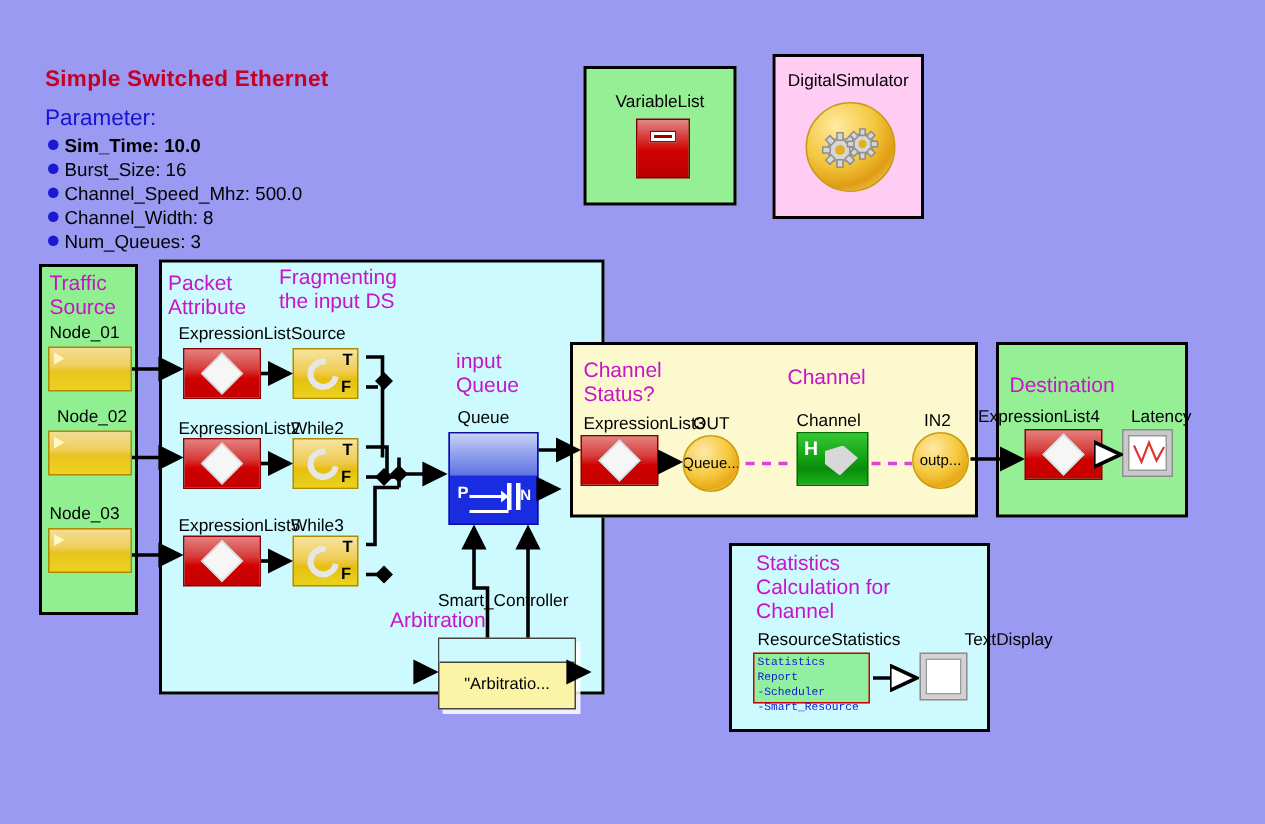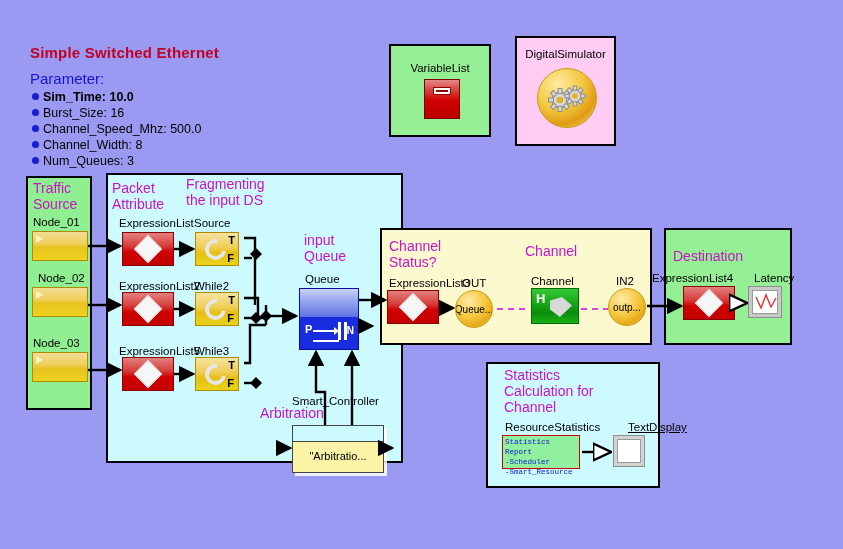--- a/index.html
+++ b/index.html
@@ -309,21 +309,21 @@
     <div>Statistics</div>
     <div>Calculation for</div>
     <div>Channel</div>
   </div>
   <div class="abs lbl" style="left:505px;top:421px;">ResourceStatistics</div>
   <div class="statblk" style="left:502px;top:435px;">
     <div>Statistics Report</div>
     <div>-Scheduler</div>
     <div>-Smart_Resource</div>
   </div>
-  <div class="abs lbl" style="left:628px;top:421px;text-decoration:underline;">TextDisplay</div>
+  <div class="abs lbl" style="left:643px;top:421px;">TextDisplay</div>
   <div class="tdisp" style="left:613px;top:435px;">
     <div class="inner"></div>
   </div>
 
   <svg class="wires">
     <defs>
       <marker id="ah" markerWidth="7" markerHeight="7" refX="6" refY="3.5" orient="auto">
         <polygon points="0,0 7,3.5 0,7" fill="#000"></polygon>
       </marker>
       <marker id="hollow" markerWidth="8" markerHeight="8" refX="7" refY="4" orient="auto">

